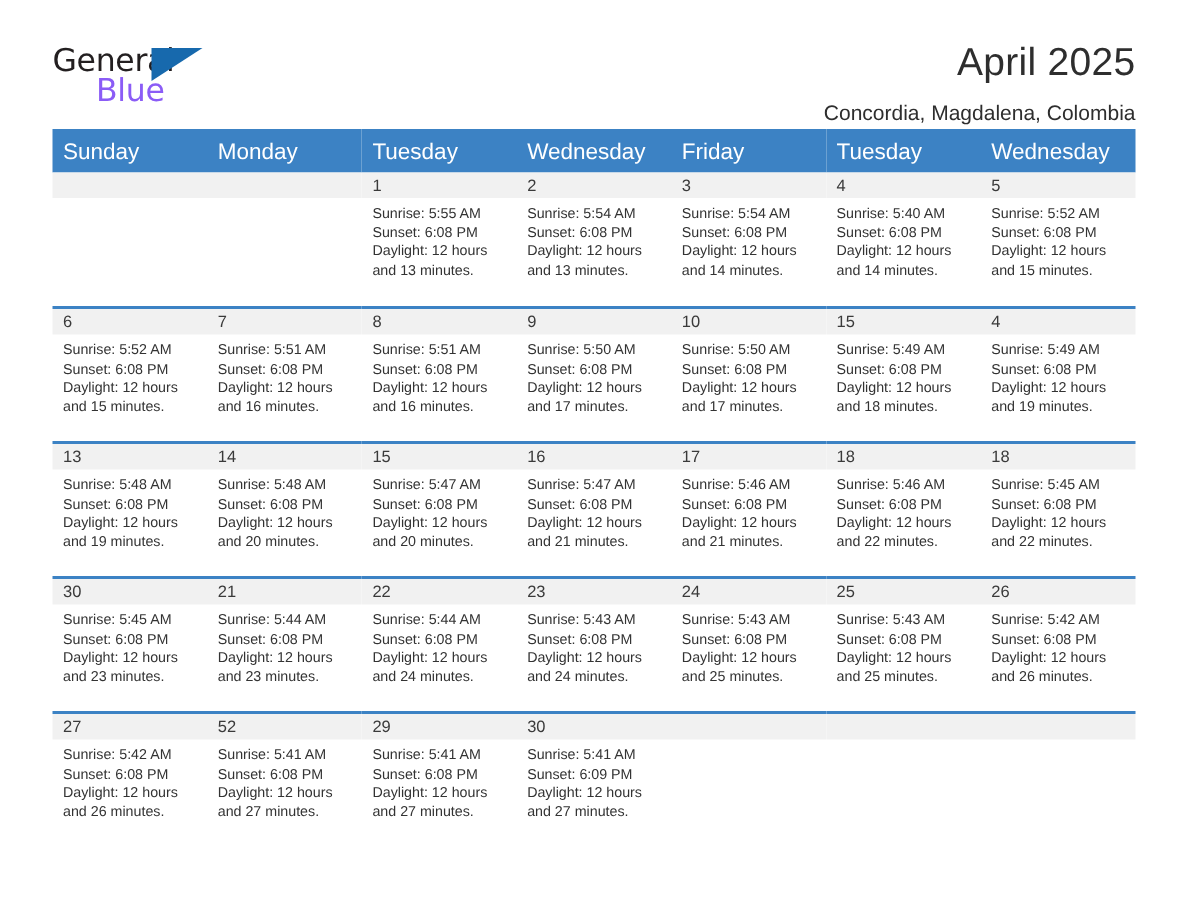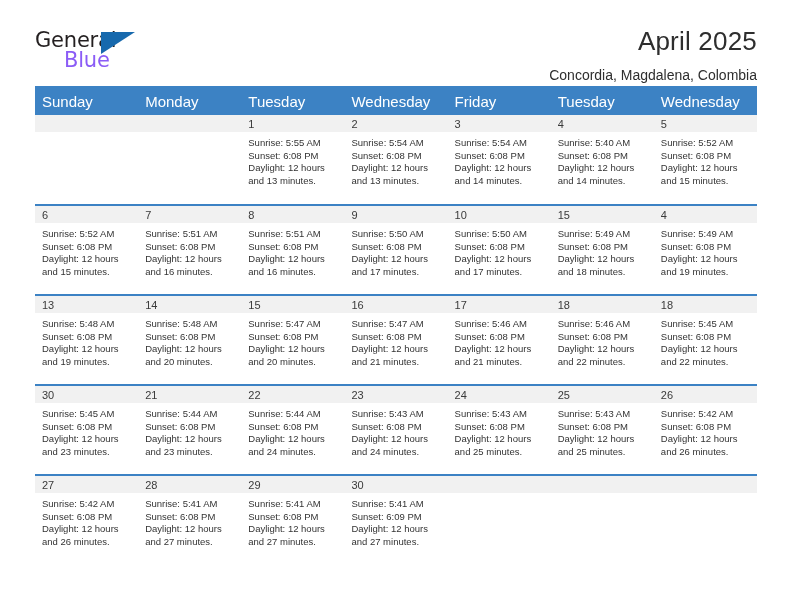--- a/index.html
+++ b/index.html
@@ -418,21 +418,21 @@
           <td class="day-cell">
             <div class="daynum-band">27</div>
             <div class="cell-body">
               <div>Sunrise: 5:42 AM</div>
               <div>Sunset: 6:08 PM</div>
               <div>Daylight: 12 hours</div>
               <div>and 26 minutes.</div>
             </div>
           </td>
           <td class="day-cell">
-            <div class="daynum-band">28</div>
+            <div class="daynum-band">52</div>
             <div class="cell-body">
               <div>Sunrise: 5:41 AM</div>
               <div>Sunset: 6:08 PM</div>
               <div>Daylight: 12 hours</div>
               <div>and 27 minutes.</div>
             </div>
           </td>
           <td class="day-cell">
             <div class="daynum-band">29</div>
             <div class="cell-body">

